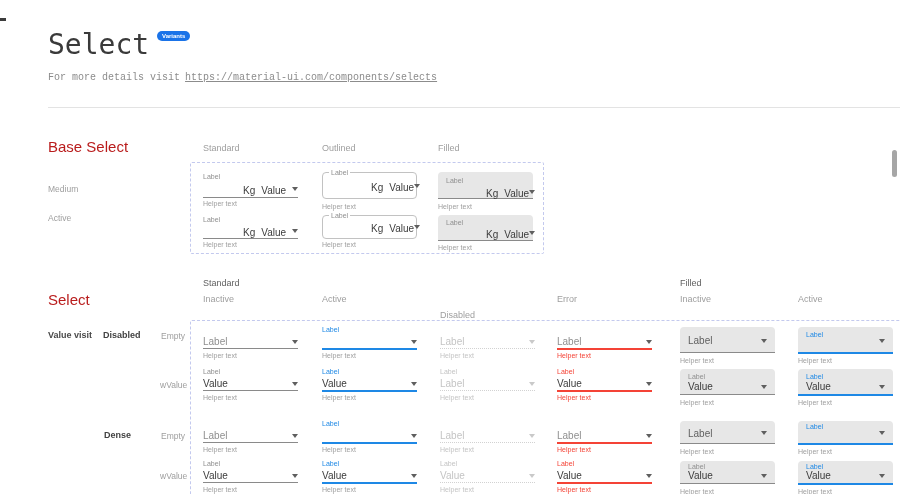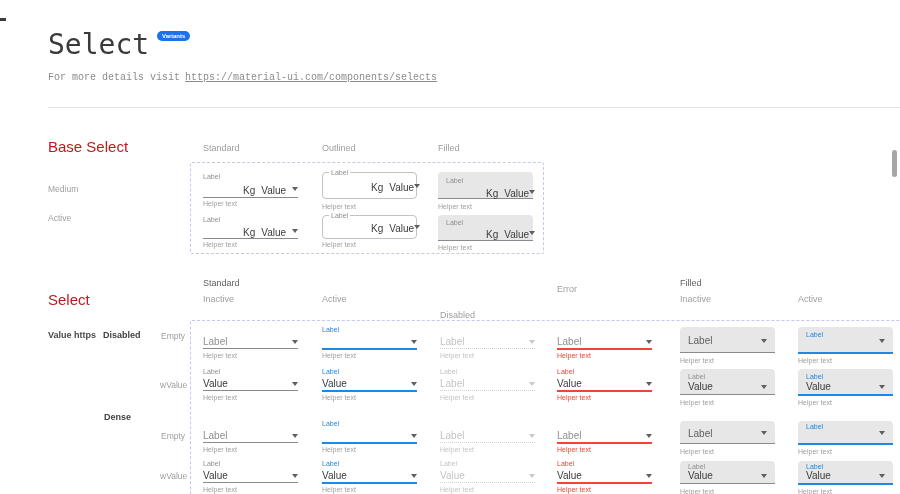--- a/index.html
+++ b/index.html
@@ -200,31 +200,31 @@
       <div class="helper">Helper text</div>
     </div>
   </div>
 
   <div class="sect" style="left:48px;top:291px">Select</div>
   <div class="h-group c1" style="top:278px">Standard</div>
   <div class="h-group c5" style="top:278px">Filled</div>
   <div class="h-col c1" style="top:294px">Inactive</div>
   <div class="h-col c2" style="top:294px">Active</div>
   <div class="h-col c3" style="top:310px">Disabled</div>
-  <div class="h-col c4" style="top:284px">Error</div>
+  <div class="h-col c4" style="top:294px">Error</div>
   <div class="h-col c5" style="top:294px">Inactive</div>
   <div class="h-col c6" style="top:294px">Active</div>
 
   <div id="dash-select" class="dashed"></div>
 
-  <div class="rbold" style="left:48px;top:330px;color:#4a4a4a">Value https</div>
+  <div class="rbold" style="left:48px;top:330px;color:#4a4a4a">Value visit</div>
   <div class="rbold" style="left:103px;top:330px">Disabled</div>
   <div class="rlab" style="left:161px;top:331px">Empty</div>
   <div class="rlab" style="left:160px;top:380px">wValue</div>
-  <div class="rbold" style="left:104px;top:412px">Dense</div>
+  <div class="rbold" style="left:104px;top:430px">Dense</div>
   <div class="rlab" style="left:161px;top:431px">Empty</div>
   <div class="rlab" style="left:160px;top:471px">wValue</div>
 
   <div id="r1" class="row">
     <div class="sel c1 inactive">
       <div class="vrow">
           <span class="val ph">Label</span>
           <span class="caret"></span>
         </div>
       <div class="uline"></div>

